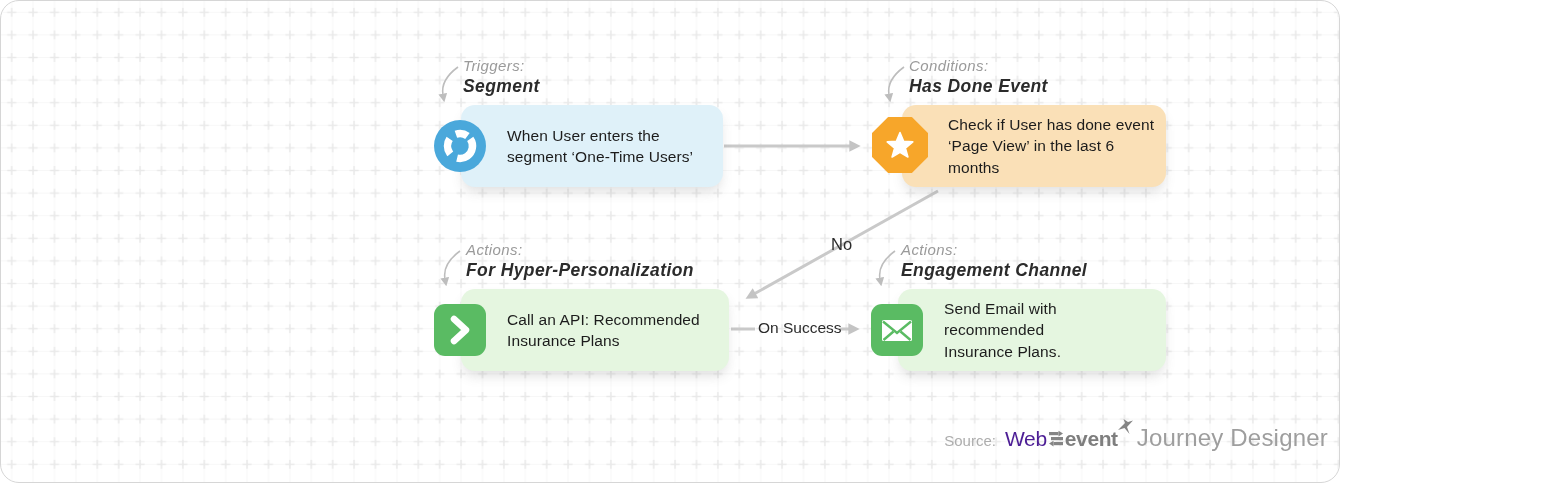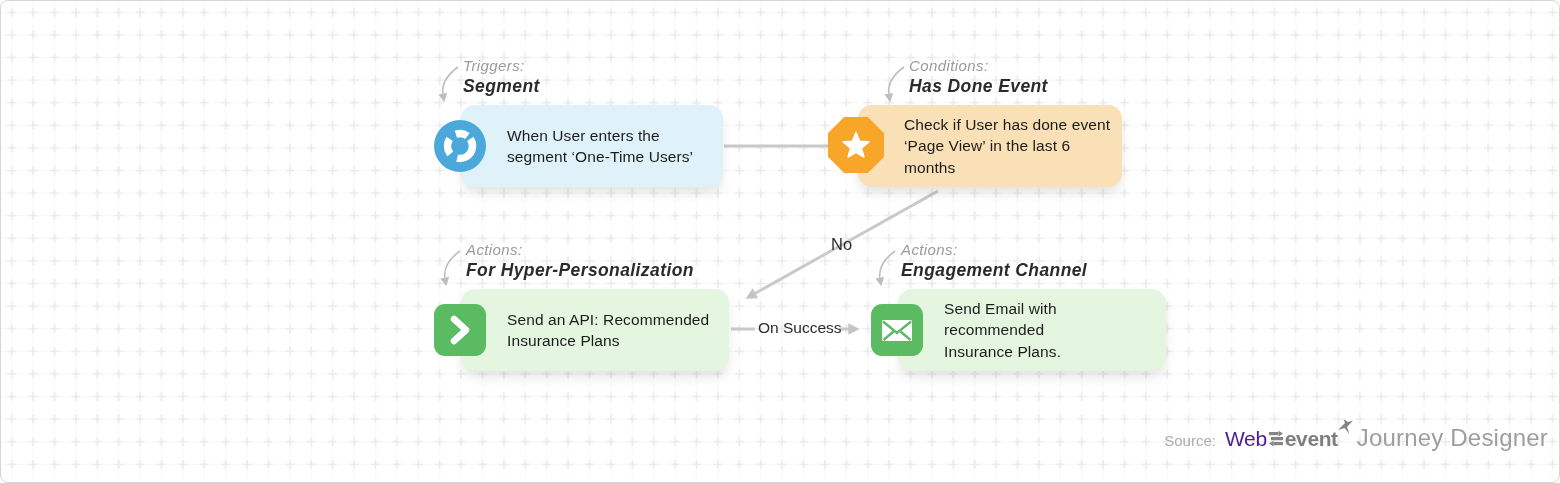--- a/index.html
+++ b/index.html
@@ -1,22 +1,22 @@
 <!DOCTYPE html>
 <html><head>
 <meta charset="utf-8">
 <style>
   html,body{margin:0;padding:0;background:#ffffff;}
   #canvas{
     position:relative;
-    width:1560px;height:483px;
+    width:1340px;height:483px;
     box-sizing:border-box;
     background:#ffffff;
     border:1px solid #d6d6d6;
-    border-radius:8px;
+    border-radius:19px;
     overflow:hidden;
     font-family:"Liberation Sans", sans-serif;
   }
   .layer{position:absolute;inset:0;width:1560px;height:483px;}
 
   
   .node{
     position:absolute;
     height:82px;
     border-radius:14px;
@@ -119,38 +119,38 @@
     <svg class="node-icon" viewBox="0 0 54 54" xmlns="http://www.w3.org/2000/svg">
       <circle cx="27" cy="27" r="26" fill="#4aa8db"></circle>
       <circle cx="27" cy="27" r="12.5" fill="none" stroke="#ffffff" stroke-width="7.5" stroke-dasharray="30 8 16 8 12 8" transform="rotate(-35 27 27)"></circle>
     </svg>
     <div class="ntext">
       <div>When User enters the</div>
       <div>segment ‘One-Time Users’</div>
     </div>
   </div>
 
-  <div class="node n-orange" style="left:857px;top:104px;width:264px;">
+  <div class="node n-orange" style="left:901px;top:104px;width:264px;">
     <svg class="node-icon" style="left:-30px;top:12px;width:56px;height:56px;" viewBox="0 0 54 54" xmlns="http://www.w3.org/2000/svg">
       <polygon points="16,1 38,1 53,16 53,38 38,53 16,53 1,38 1,16" fill="#f7a62a" stroke="#f7a62a" stroke-width="2" stroke-linejoin="round"></polygon>
       <polygon points="27,15 30.53,23.4 39.36,24 32.23,30 34.64,38.6 27,34 19.36,38.6 21.77,30 14.64,24 23.47,23.4" fill="#ffffff" stroke="#ffffff" stroke-width="1.5" stroke-linejoin="round"></polygon>
     </svg>
     <div class="ntext">
       <div>Check if User has done event</div>
       <div>‘Page View’ in the last 6 months</div>
     </div>
   </div>
 
   <div class="node n-green" style="left:460px;top:288px;width:268px;">
     <svg class="node-icon" style="left:-27px;top:15px;width:52px;height:52px;" viewBox="0 0 52 52" xmlns="http://www.w3.org/2000/svg">
       <rect x="0" y="0" width="52" height="52" rx="11" fill="#5abb63"></rect>
       <polyline points="20,15 32,26 20,37" fill="none" stroke="#ffffff" stroke-width="6.5" stroke-linecap="round" stroke-linejoin="round"></polyline>
     </svg>
     <div class="ntext">
-      <div>Send an API: Recommended</div>
+      <div>Call an API: Recommended</div>
       <div>Insurance Plans</div>
     </div>
   </div>
 
   <div class="node n-green" style="left:897px;top:288px;width:268px;">
     <svg class="node-icon" style="left:-27px;top:15px;width:52px;height:52px;" viewBox="0 0 52 52" xmlns="http://www.w3.org/2000/svg">
       <rect x="0" y="0" width="52" height="52" rx="11" fill="#5abb63"></rect>
       <rect x="11" y="16" width="30" height="21" rx="1.5" fill="#ffffff"></rect>
       <polyline points="12,17.5 26,29 40,17.5" fill="none" stroke="#5abb63" stroke-width="2.4"></polyline>
       <path d="M12.5 36 L22.5 27.5 M29.5 27.5 L39.5 36" fill="none" stroke="#5abb63" stroke-width="2.4"></path>

